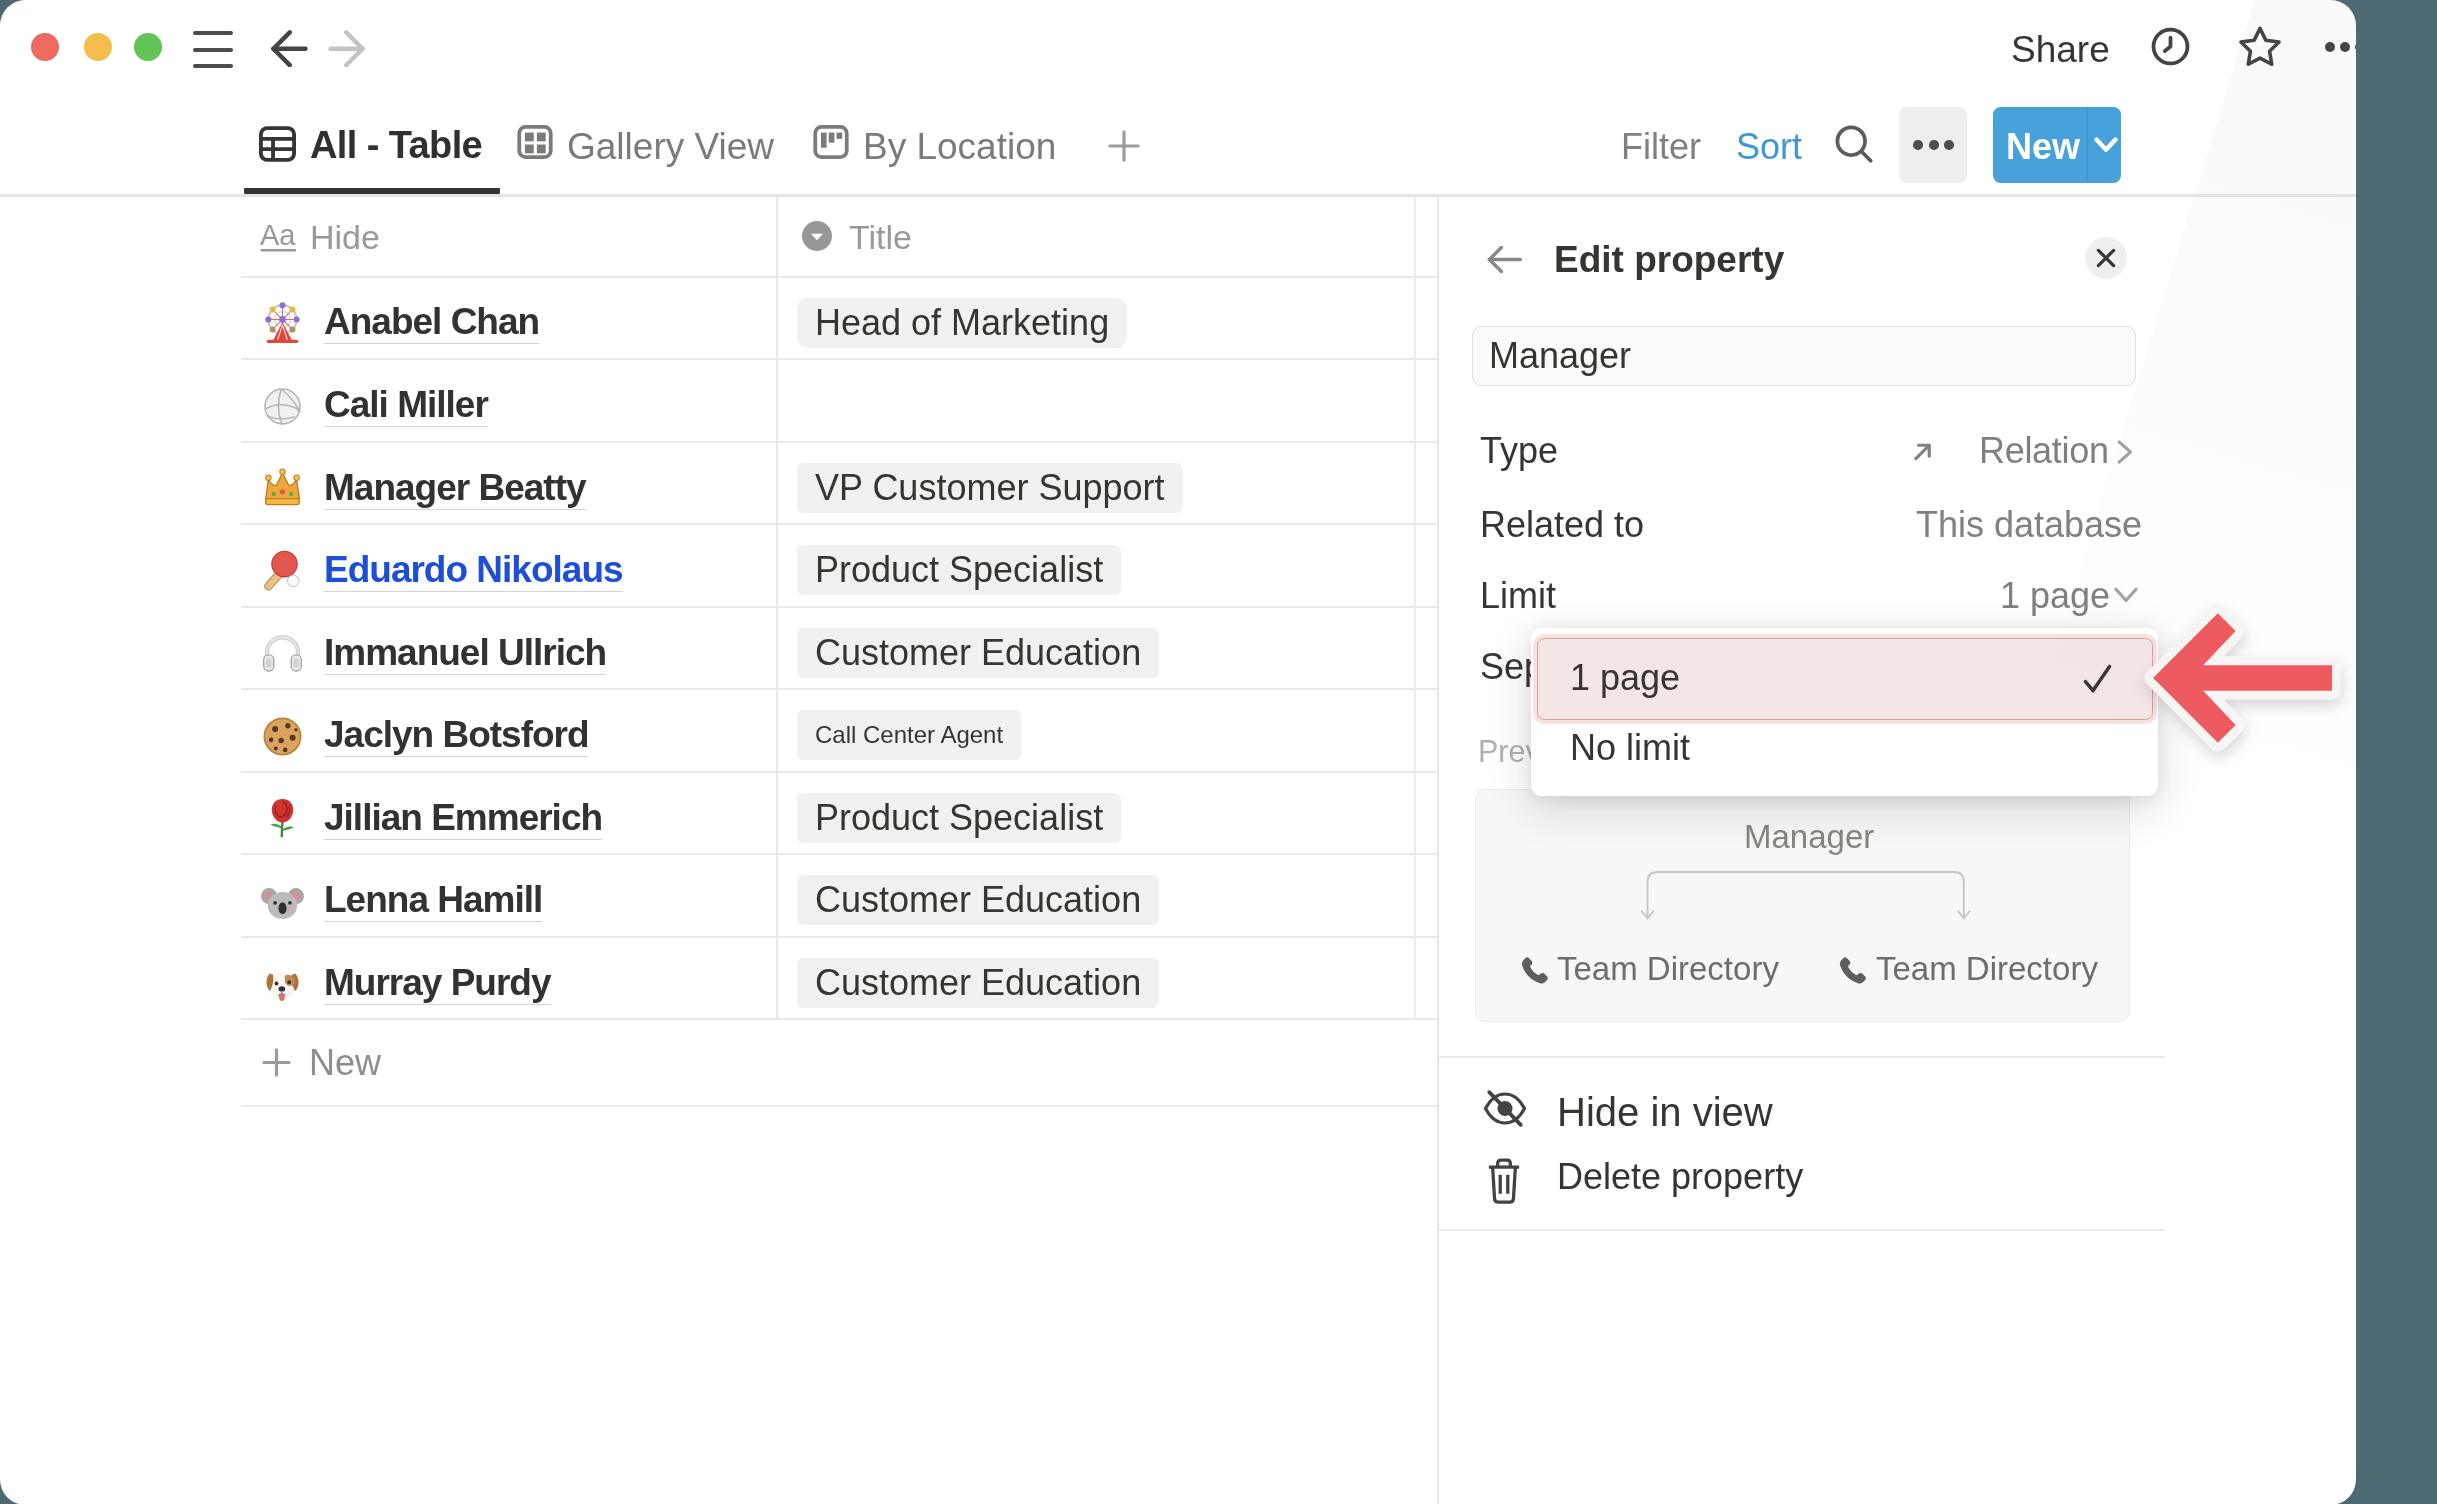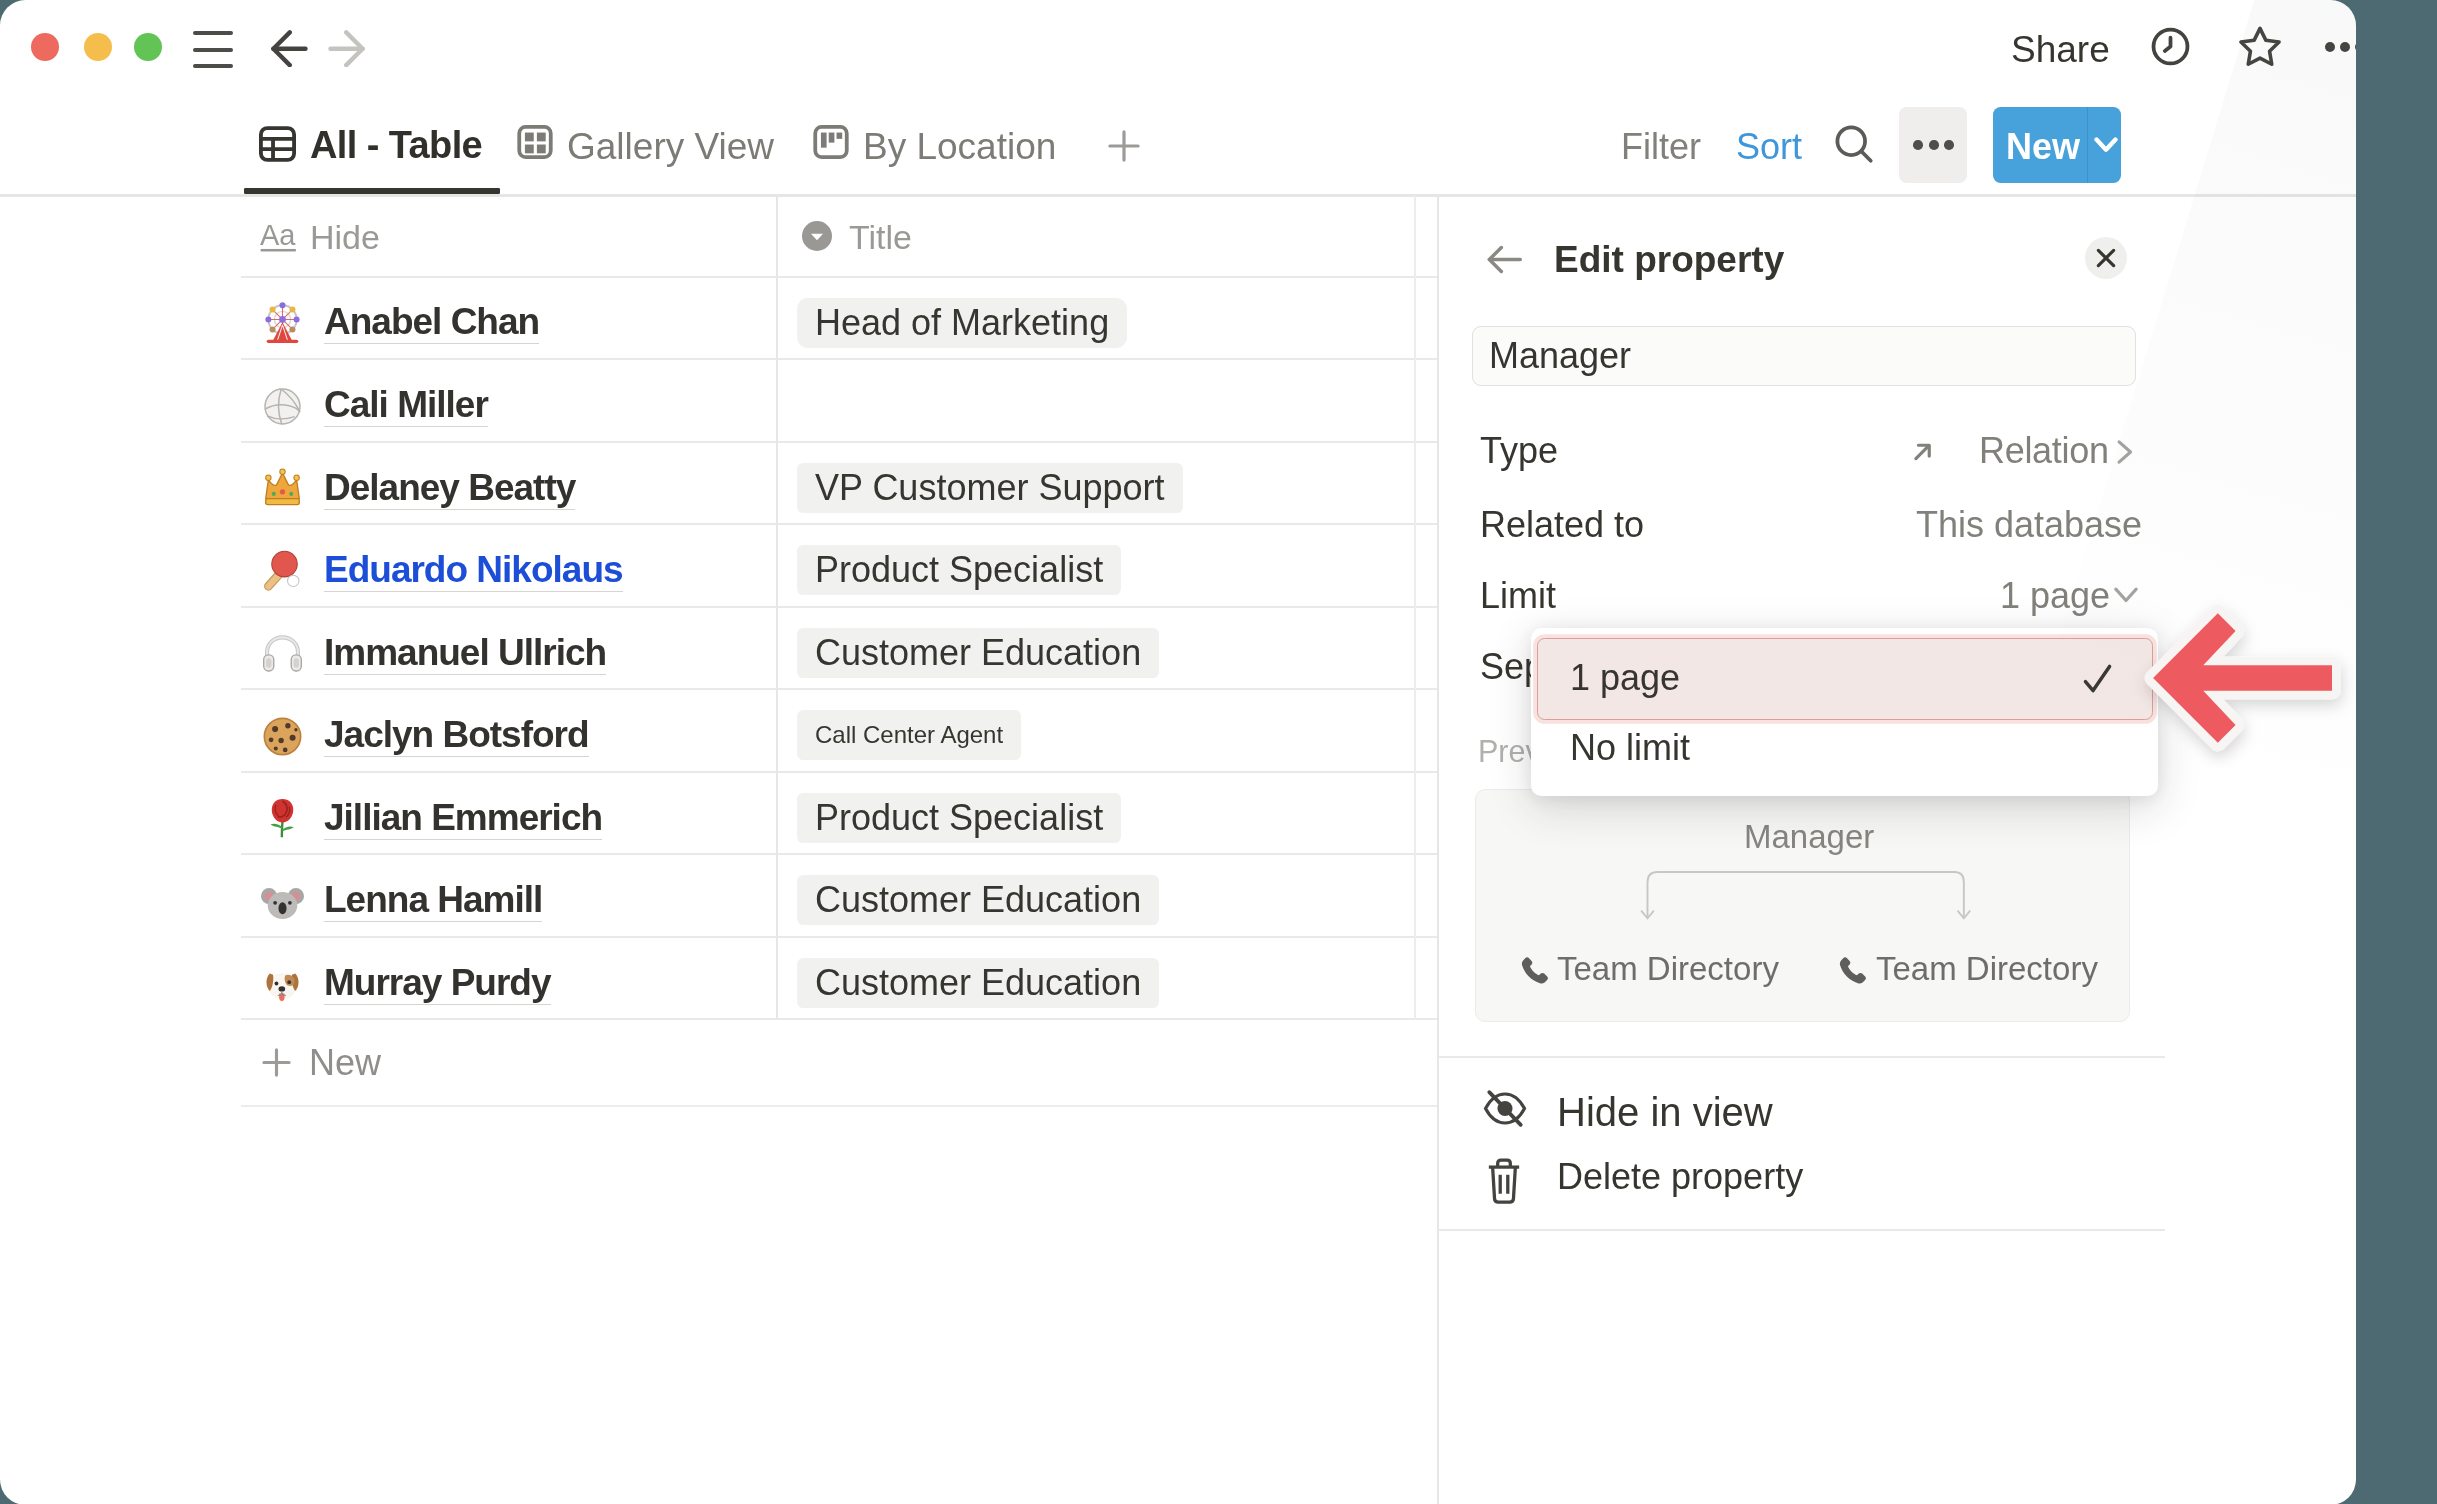--- a/index.html
+++ b/index.html
@@ -234,21 +234,21 @@
     </svg>
   <div class="t" style="left:324px;top:303px;font-size:37px;font-weight:700;color:#34322e;letter-spacing:-1px;border-bottom:1.9px solid #d6d4d0;padding-bottom:2.5px;">Anabel Chan</div>
   <div class="abs" style="left:797px;top:298px;height:50px;border-radius:11px;background:#f1f1ef;font-family:'Liberation Sans',sans-serif;font-size:36px;color:#37352f;line-height:50px;padding:0 18px;white-space:nowrap;display:inline-block;">Head of Marketing</div>
   <svg class="abs" style="left:261px;top:385px;" width="43" height="43" viewBox="0 0 64 64">
       <use href="#volley"></use>
     </svg>
   <div class="t" style="left:324px;top:386px;font-size:37px;font-weight:700;color:#34322e;letter-spacing:-1px;border-bottom:1.9px solid #d6d4d0;padding-bottom:2.5px;">Cali Miller</div>
   <svg class="abs" style="left:261px;top:467px;" width="43" height="43" viewBox="0 0 64 64">
       <use href="#crown"></use>
     </svg>
-  <div class="t" style="left:324px;top:469px;font-size:37px;font-weight:700;color:#34322e;letter-spacing:-1px;border-bottom:1.9px solid #d6d4d0;padding-bottom:2.5px;">Delaney Beatty</div>
+  <div class="t" style="left:324px;top:469px;font-size:37px;font-weight:700;color:#34322e;letter-spacing:-1px;border-bottom:1.9px solid #d6d4d0;padding-bottom:2.5px;">Manager Beatty</div>
   <div class="abs" style="left:797px;top:463px;height:50px;border-radius:6.3px;background:#f1f1ef;font-family:'Liberation Sans',sans-serif;font-size:36px;color:#37352f;line-height:50px;padding:0 18px;white-space:nowrap;display:inline-block;">VP Customer Support</div>
   <svg class="abs" style="left:261px;top:550px;" width="43" height="43" viewBox="0 0 64 64">
       <use href="#pingpong"></use>
     </svg>
   <div class="t" style="left:324px;top:551px;font-size:37px;font-weight:700;color:#1d4ed8;letter-spacing:-1px;border-bottom:1.9px solid #d6d4d0;padding-bottom:2.5px;">Eduardo Nikolaus</div>
   <div class="abs" style="left:797px;top:545px;height:50px;border-radius:6.3px;background:#f1f1ef;font-family:'Liberation Sans',sans-serif;font-size:36px;color:#37352f;line-height:50px;padding:0 18px;white-space:nowrap;display:inline-block;">Product Specialist</div>
   <svg class="abs" style="left:261px;top:632px;" width="43" height="43" viewBox="0 0 64 64">
       <use href="#headph"></use>
     </svg>
   <div class="t" style="left:324px;top:634px;font-size:37px;font-weight:700;color:#34322e;letter-spacing:-1px;border-bottom:1.9px solid #d6d4d0;padding-bottom:2.5px;">Immanuel Ullrich</div>

